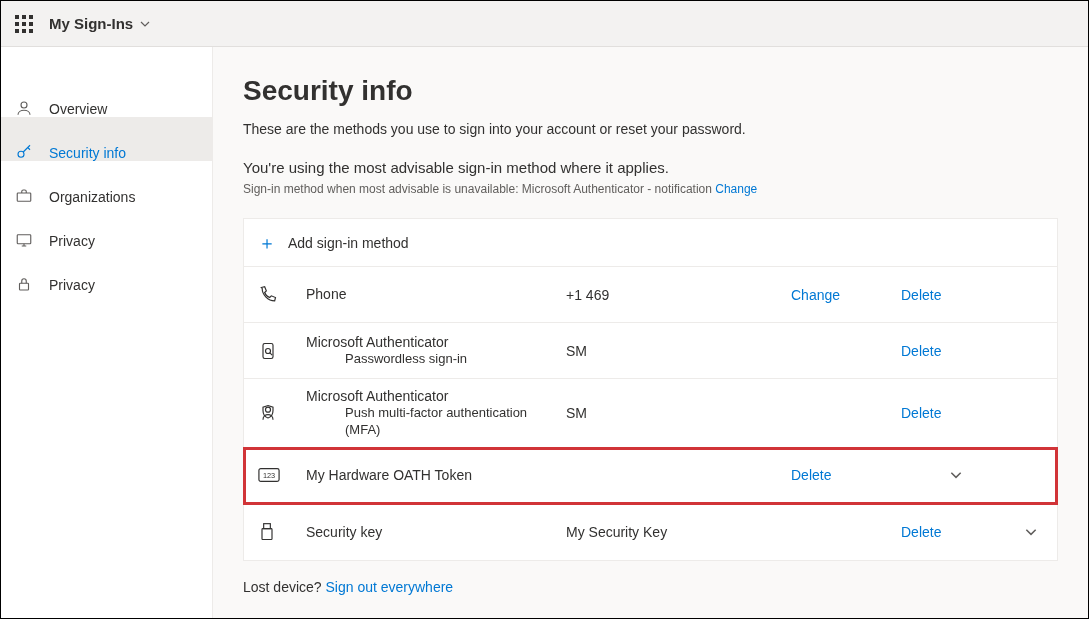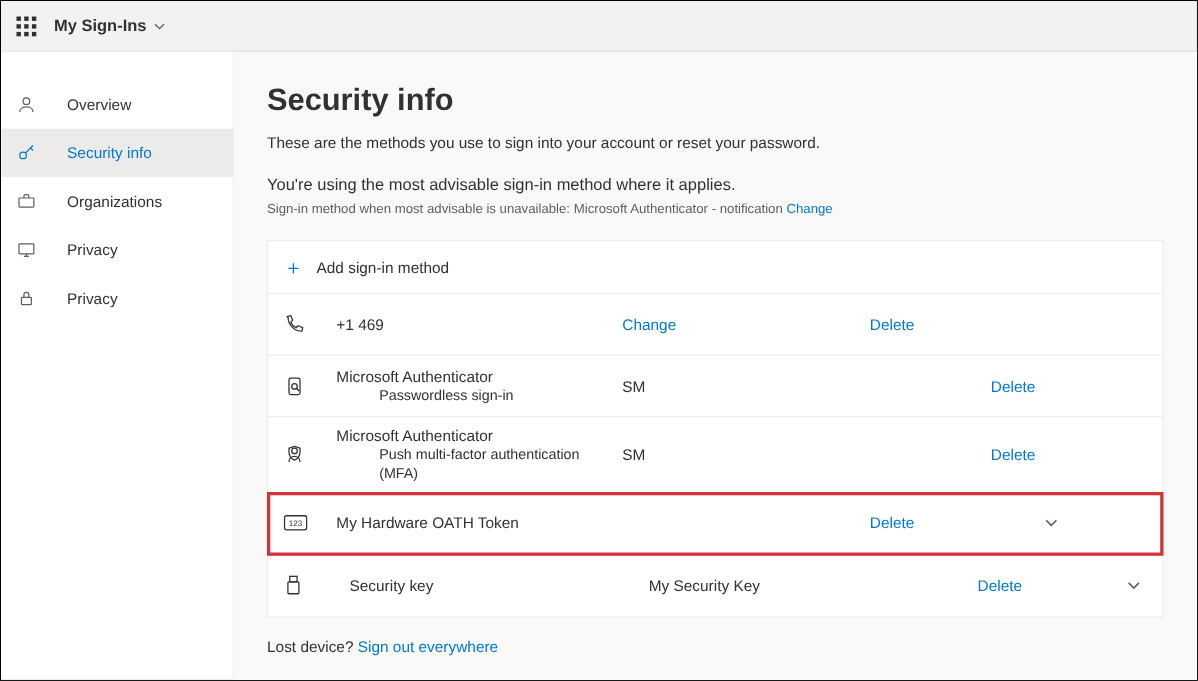--- a/index.html
+++ b/index.html
@@ -6,40 +6,40 @@
   body { width: 1089px; height: 619px; border: 1px solid #000; background: #fff; overflow: hidden; }
 
   .topbar { height: 46px; background: #f3f2f1; display: flex; align-items: center; padding: 0 14px; border-bottom: 1px solid #e1dfdd; }
   .waffle { width: 18px; height: 18px; display: grid; grid-template-columns: repeat(3,4px); grid-template-rows: repeat(3,4px); gap: 3px; margin-right: 16px; cursor: pointer; }
   .waffle span { background: #323130; }
   .app-title { display: flex; align-items: center; color: #323130; font-size: 15px; font-weight: 600; cursor: pointer; justify-content: center; }
   .app-title svg { margin-left: 6px; }
 
   .shell { display: flex; height: calc(100% - 46px); }
   .sidebar { width: 212px; background: #fff; border-right: 1px solid #edebe9; padding-top: 26px; }
-  .sidebar-item { display: flex; align-items: center; height: 44px; padding-left: 14px; color: #323130; font-size: 14px; cursor: pointer; gap: 12px; }
+  .sidebar-item { display: flex; align-items: flex-end; height: 44px; padding-left: 14px; color: #323130; font-size: 14px; cursor: pointer; }
   .sidebar-item.active { background: #edebe9; color: #0078d4; }
   .sidebar-item .icon { width: 24px; display: flex; align-items: center; justify-content: flex-start; margin-right: 10px; }
   .sidebar-item.active .icon svg { stroke: #0078d4; fill: none; }
   .sidebar-item .icon svg { stroke: #605e5c; fill: none; }
 
   .main { flex: 1; background: #faf9f8; padding: 28px 30px; overflow: auto; }
   .page-title { font-size: 28px; font-weight: 600; color: #323130; margin-bottom: 14px; }
   .page-subtitle { font-size: 14px; color: #323130; margin-bottom: 22px; }
   .advisable { font-size: 15px; color: #323130; margin-bottom: 6px; }
   .fallback-line { font-size: 12px; color: #605e5c; margin-bottom: 22px; }
   .fallback-line a { color: #0078d4; text-decoration: none; cursor: pointer; }
 
   .methods { border: 1px solid #edebe9; background: #fff; }
   .add-row { display: flex; align-items: center; height: 48px; padding: 0 14px; border-bottom: 1px solid #edebe9; cursor: pointer; }
   .add-row .plus { color: #0078d4; font-size: 18px; font-weight: 300; margin-right: 12px; }
   .add-row .label { font-size: 14px; color: #323130; }
 
   .method-row { display: grid; grid-template-columns: 48px 260px 1fr 110px 110px 40px; align-items: center; border-bottom: 1px solid #edebe9; min-height: 56px; padding: 8px 6px 8px 14px; }
-  .method-row:last-child { border-bottom: none; gap: 12px; }
+  .method-row:last-child { border-bottom: none; }
   .method-row .micon { display: flex; align-items: center; justify-content: flex-start; }
   .method-row .mname { font-size: 14px; color: #323130; line-height: 1.3; }
   .method-row .mname .sub { font-size: 13px; color: #323130; margin-left: 39px; }
   .method-row .mval { font-size: 14px; color: #323130; }
   .method-row .link { font-size: 14px; color: #0078d4; cursor: pointer; text-align: left; }
   .method-row .chev { display:flex; justify-content:center; align-items:center; cursor:pointer; }
 
   .method-row.highlight { outline: 3px solid #d13438; outline-offset: -2px; position: relative; z-index: 1; }
 
   .footer-line { margin-top: 18px; font-size: 14px; color: #323130; }
@@ -130,20 +130,21 @@
         <span class="plus">＋</span>
         <span class="label">Add sign-in method</span>
       </div>
 
       <div class="method-row">
         <span class="micon">
           <svg width="20" height="20" viewBox="0 0 24 24" stroke="#323130" stroke-width="1.4" fill="none">
               <path d="M5 4c0 8 7 15 15 15l1-4-5-2-2 2c-3-1-5-3-6-6l2-2-2-5-4 1z"></path>
             </svg>
         </span>
+        <div class="mname"><span>Phone</span></div>
         <div class="mval">+1 469</div>
         <div class="link">Change</div>
         <div class="link">Delete</div>
         <div></div>
       </div>
 
       <div class="method-row">
         <span class="micon">
           <svg width="20" height="20" viewBox="0 0 24 24" stroke="#323130" stroke-width="1.4" fill="none">
               <rect x="6" y="3" width="12" height="18" rx="2"></rect>

